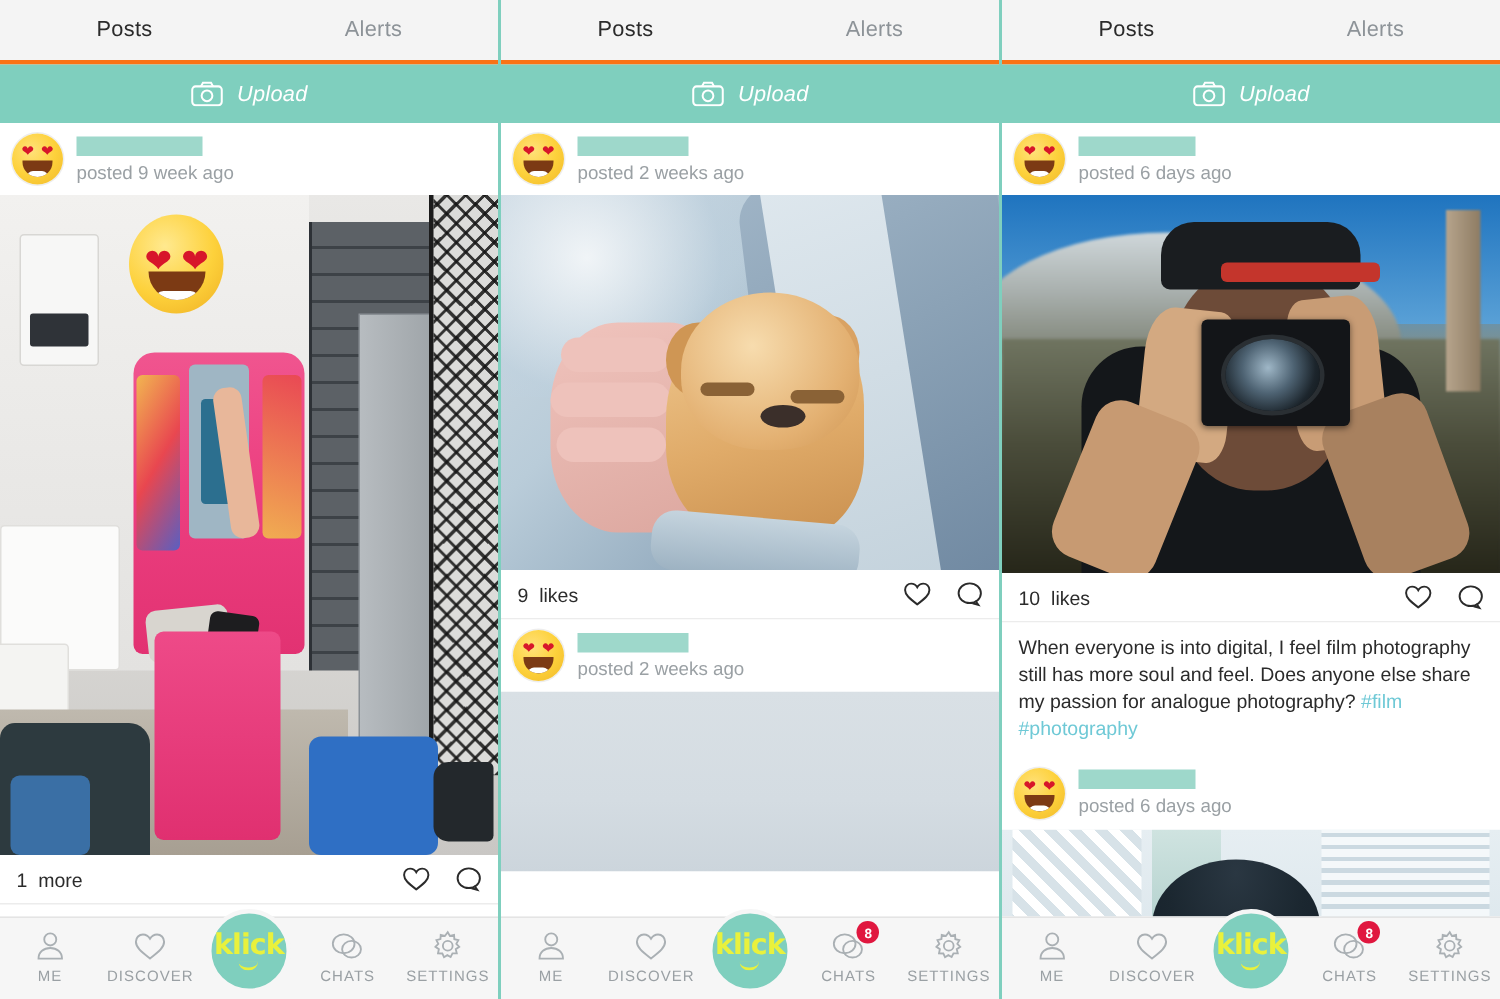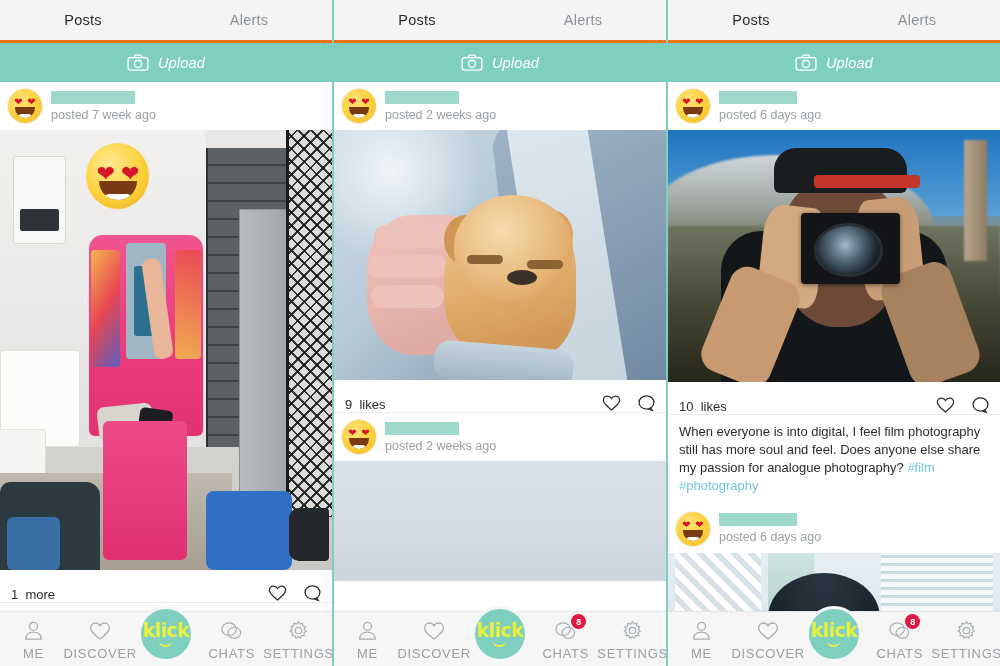--- a/index.html
+++ b/index.html
@@ -110,21 +110,21 @@
     color: #9aa0a4;
   }
 
   
   .post-img { width: 100%; display: block; position: relative; overflow: hidden; }
 
   
   .likes-row {
     height: 33px;
     display: flex;
-    align-items: flex-end;
+    align-items: center;
     padding: 0 10px 0 11px;
     background: #fff;
     border-bottom: 1px solid #ececec;
   }
   .likes-text { font-size: 13px; color: #2b2b2b; }
   .likes-text .num { font-weight: 400; }
   .likes-actions { margin-left: auto; display: flex; gap: 16px; align-items: center; }
   .ico-heart, .ico-bubble { width: 19px; height: 18px; display: block; }
 
   
@@ -148,21 +148,21 @@
     position: relative;
     flex: 0 0 auto;
     padding-top: 6px;
   }
   .nav-item {
     width: 58px;
     display: flex; flex-direction: column; align-items: center; gap: 3px;
     position: relative;
   }
   .nav-item .glyph { height: 25px; display: flex; align-items: center; justify-content: center; position: relative; }
-  .nav-item .label { font-size: 13px; letter-spacing: .7px; color: #9aa0a4; }
+  .nav-item .label { font-size: 10px; letter-spacing: .7px; color: #9aa0a4; }
   .nav-logo {
     width: 56px; height: 56px; border-radius: 50%;
     background: #7fcfbe;
     position: relative; top: -12px;
     display: flex; align-items: center; justify-content: center;
     flex-direction: column;
     border: 3px solid #f6f6f6;
     flex: 0 0 auto;
   }
   .nav-logo .word {
@@ -326,21 +326,21 @@
     <div class="feed">
 
       <div class="post-head">
         <div class="avatar">
           <div class="eyeL">❤</div>
           <div class="eyeR">❤</div>
           <div class="mouth"></div>
         </div>
         <div class="post-meta">
           <div class="redacted-name"></div>
-          <div class="posted-time">posted 7 week ago</div>
+          <div class="posted-time">posted 9 week ago</div>
         </div>
       </div>
 
       <div class="post-img" style="height:440px">
         <div class="scene scene-locker">
           <div class="lk-wall"></div>
           <div class="lk-disp"></div>
           <div class="lk-sink"></div>
           <div class="lk-sink2"></div>
           <div class="lk-lockers"></div>

